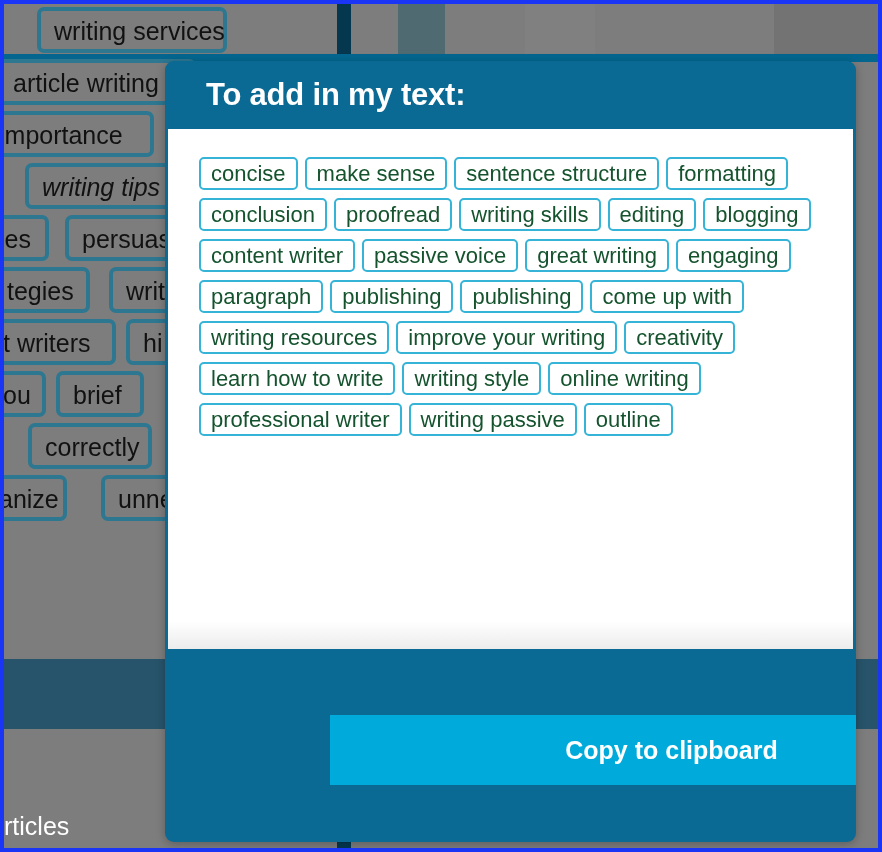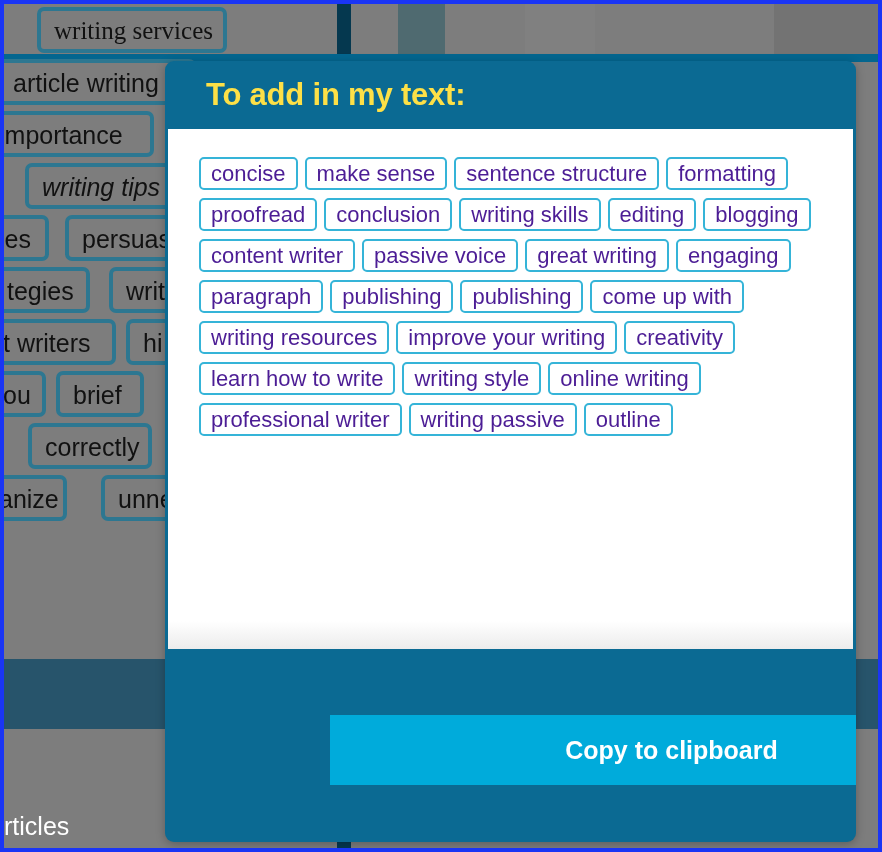--- a/index.html
+++ b/index.html
@@ -82,21 +82,21 @@
     box-shadow: 0 2px 10px rgba(0,0,0,0.25);
     overflow: hidden;
   }
   #modal-header {
     height: 68px;
     padding: 0 0 0 41px;
     display: flex;
     align-items: center;
   }
   #modal-title {
-    color: #fde047;
+    color: #ffffff;
     font-size: 31px;
     font-weight: bold;
     letter-spacing: -0.2px;
   }
   #modal-body {
     position: absolute;
     left: 3px; top: 68px;
     width: 685px; height: 520px;
     background: #ffffff;
     padding: 28px 26px 10px 31px;
@@ -112,21 +112,21 @@
   #tag-list {
     display: flex;
     flex-wrap: wrap;
     gap: 8px 7px;
     align-content: flex-start;
   }
   .tag {
     border: 2px solid #35b4d8;
     border-radius: 5px;
     background: #fff;
-    color: #4c1d95;
+    color: #14532d;
     font-size: 22px;
     line-height: 29px;
     height: 33px;
     padding: 0 10px;
     white-space: nowrap;
     cursor: pointer;
   }
 
   #copy-button {
     position: absolute;
@@ -151,21 +151,21 @@
 
   <div id="backdrop">
     <div class="bg-bar" id="bg-bar-navy"></div>
     <div class="bg-bar" id="bg-bar-teal"></div>
     <div class="bg-bar" id="bg-bar-grey"></div>
     <div class="bg-bar" id="bg-bar-grey2"></div>
     <div id="bg-band-top"></div>
     <div id="bg-band-mid"></div>
     <div id="bg-band-bottom-bar"></div>
     <div id="bg-tags">
-        <div class="bg-tag" style="left: 33px; top: 3px; width: 190px; font-family: Liberation Serif, serif;">writing services</div>
+        <div class="bg-tag" style="left: 33px; top: 3px; width: 190px;">writing services</div>
         <div class="bg-tag" style="left: -8px; top: 55px; width: 200px;">article writing</div>
         <div class="bg-tag" style="left: -22px; top: 107px; width: 172px;">importance</div>
         <div class="bg-tag" style="left: 21px; top: 159px; width: 170px; font-style: italic;">writing tips</div>
         <div class="bg-tag" style="left: -22px; top: 211px; width: 67px;">les</div>
         <div class="bg-tag" style="left: 61px; top: 211px; width: 130px;">persuas</div>
         <div class="bg-tag" style="left: -14px; top: 263px; width: 100px;">tegies</div>
         <div class="bg-tag" style="left: 105px; top: 263px; width: 90px;">writ</div>
         <div class="bg-tag" style="left: -18px; top: 315px; width: 130px;">t writers</div>
         <div class="bg-tag" style="left: 122px; top: 315px; width: 72px;">hi</div>
         <div class="bg-tag" style="left: -18px; top: 367px; width: 60px;">ou</div>
@@ -182,22 +182,22 @@
     <div id="modal-header">
       <div id="modal-title">To add in my text:</div>
     </div>
 
     <div id="modal-body">
       <div id="tag-list">
           <div class="tag">concise</div>
           <div class="tag">make sense</div>
           <div class="tag">sentence structure</div>
           <div class="tag">formatting</div>
+          <div class="tag">conclusion</div>
           <div class="tag">proofread</div>
-          <div class="tag">conclusion</div>
           <div class="tag">writing skills</div>
           <div class="tag">editing</div>
           <div class="tag">blogging</div>
           <div class="tag">content writer</div>
           <div class="tag">passive voice</div>
           <div class="tag">great writing</div>
           <div class="tag">engaging</div>
           <div class="tag">paragraph</div>
           <div class="tag">publishing</div>
           <div class="tag">publishing</div>

